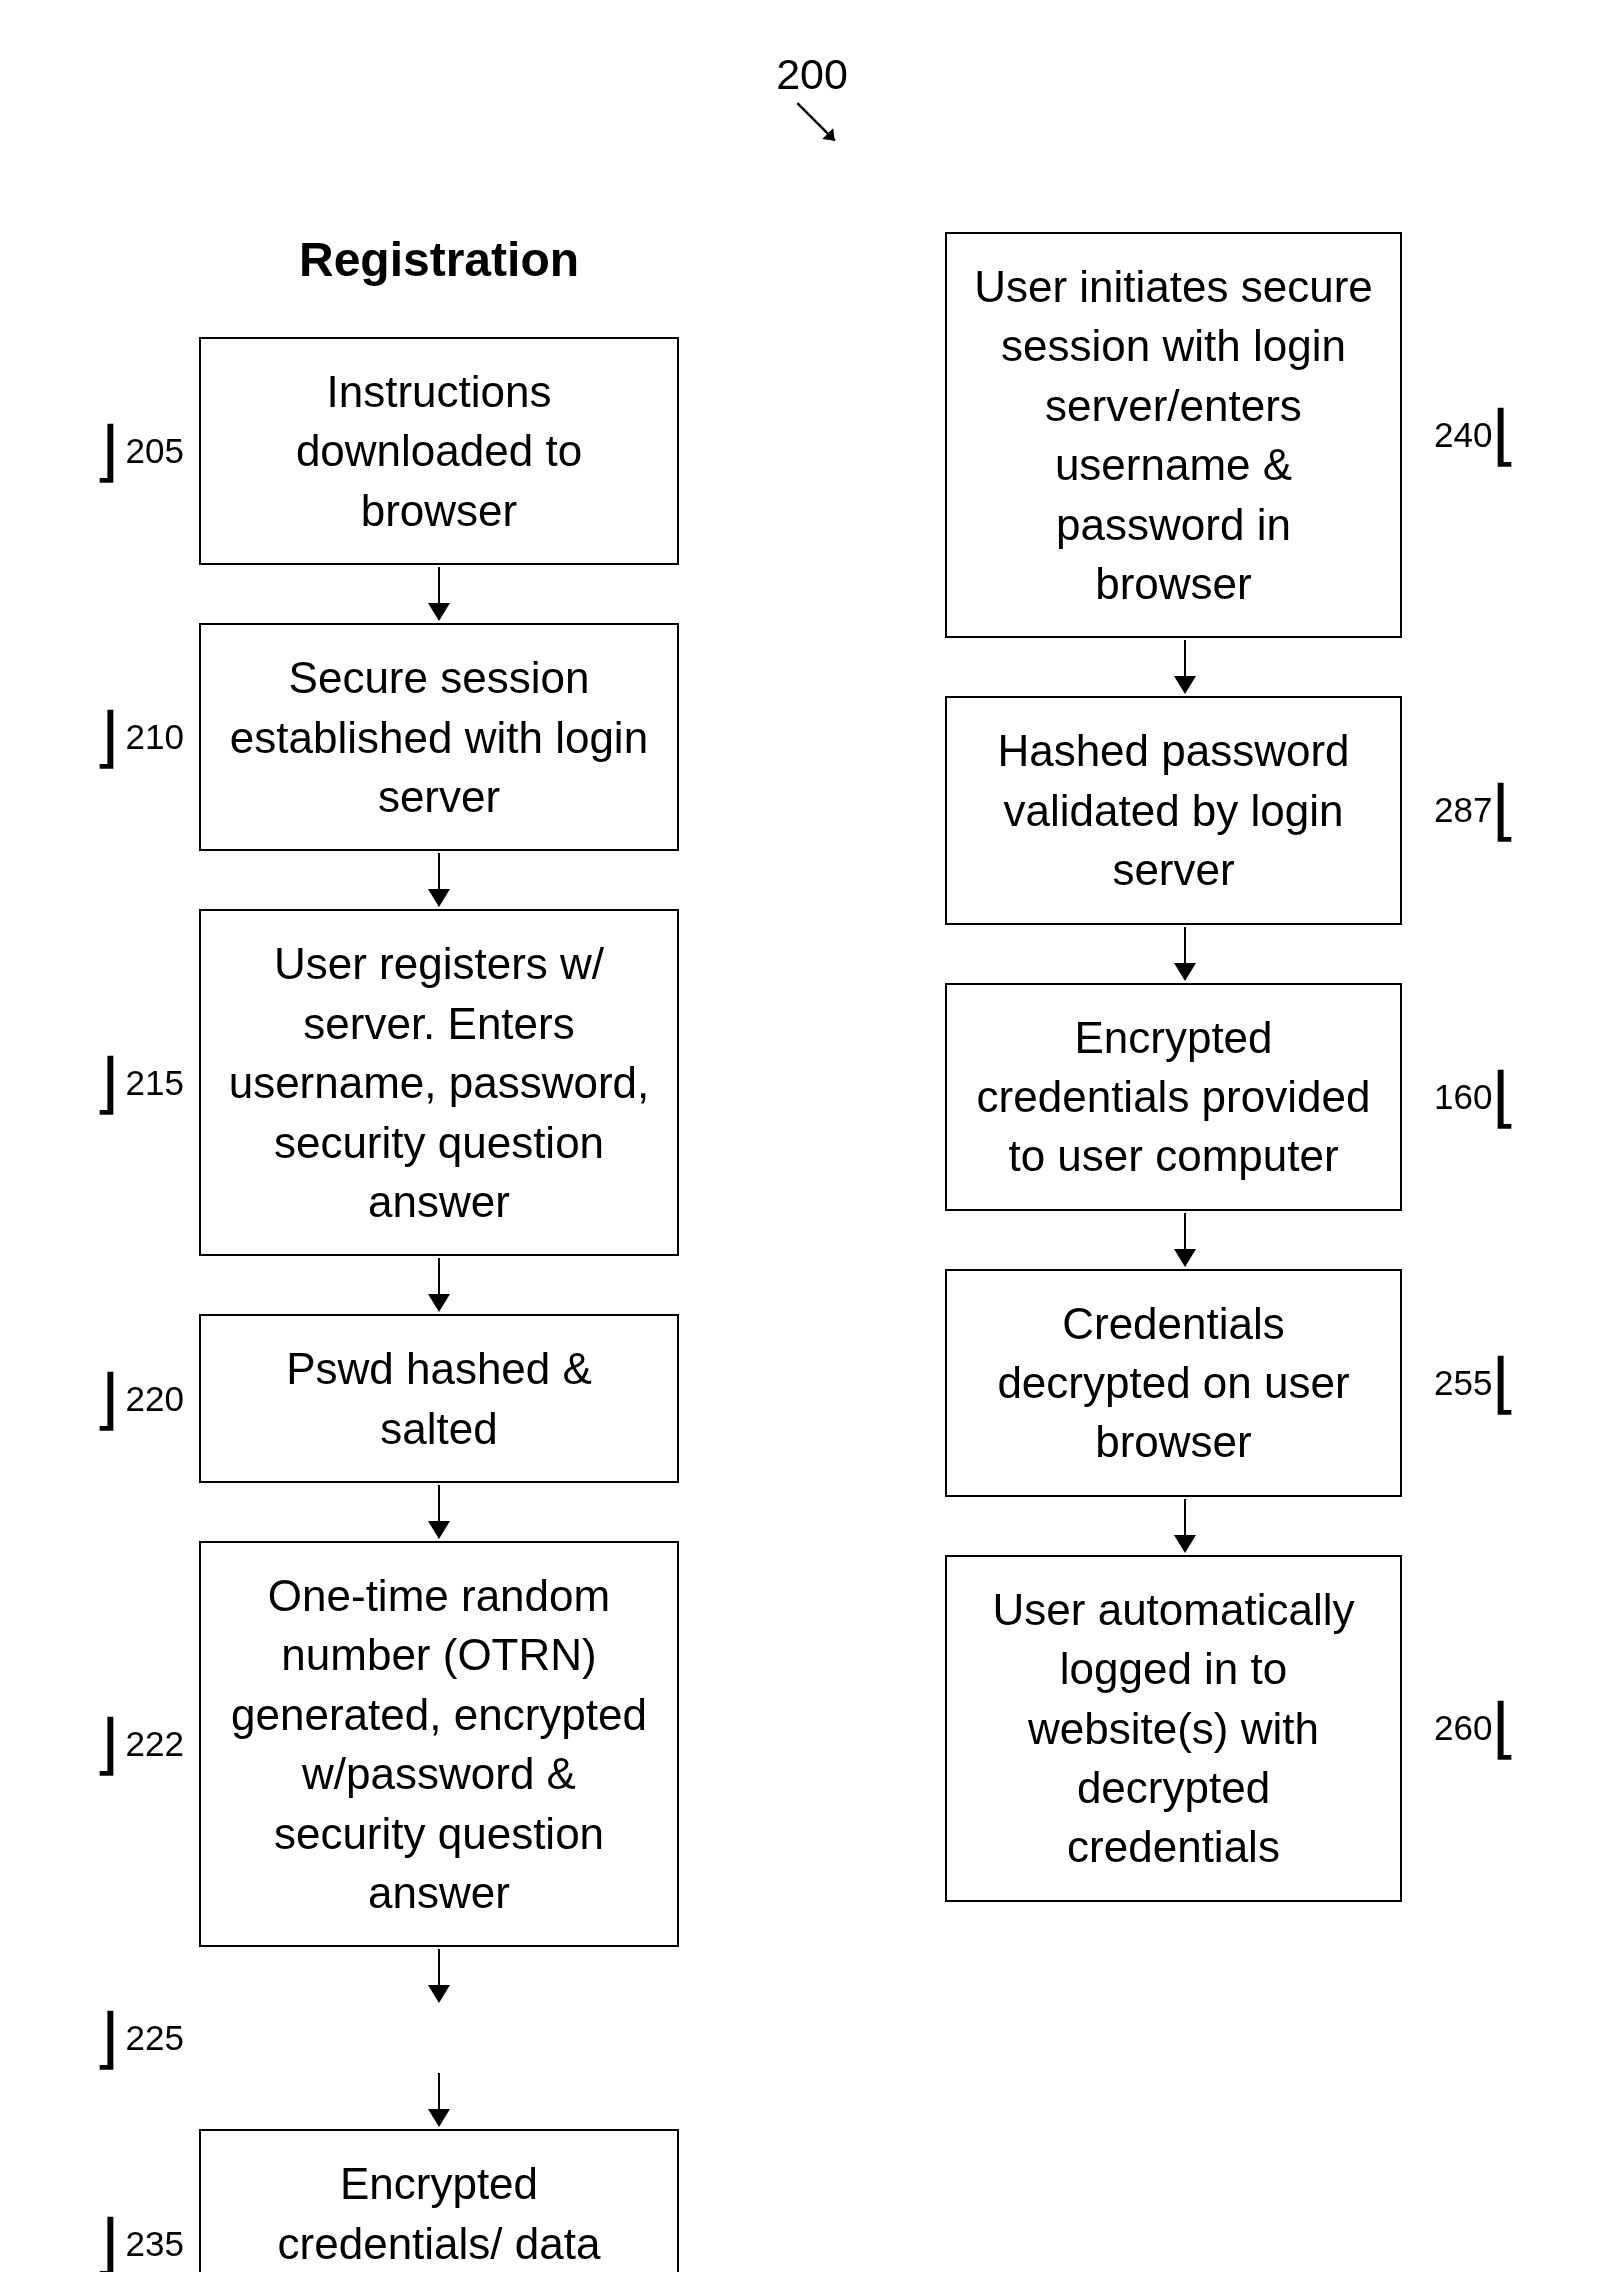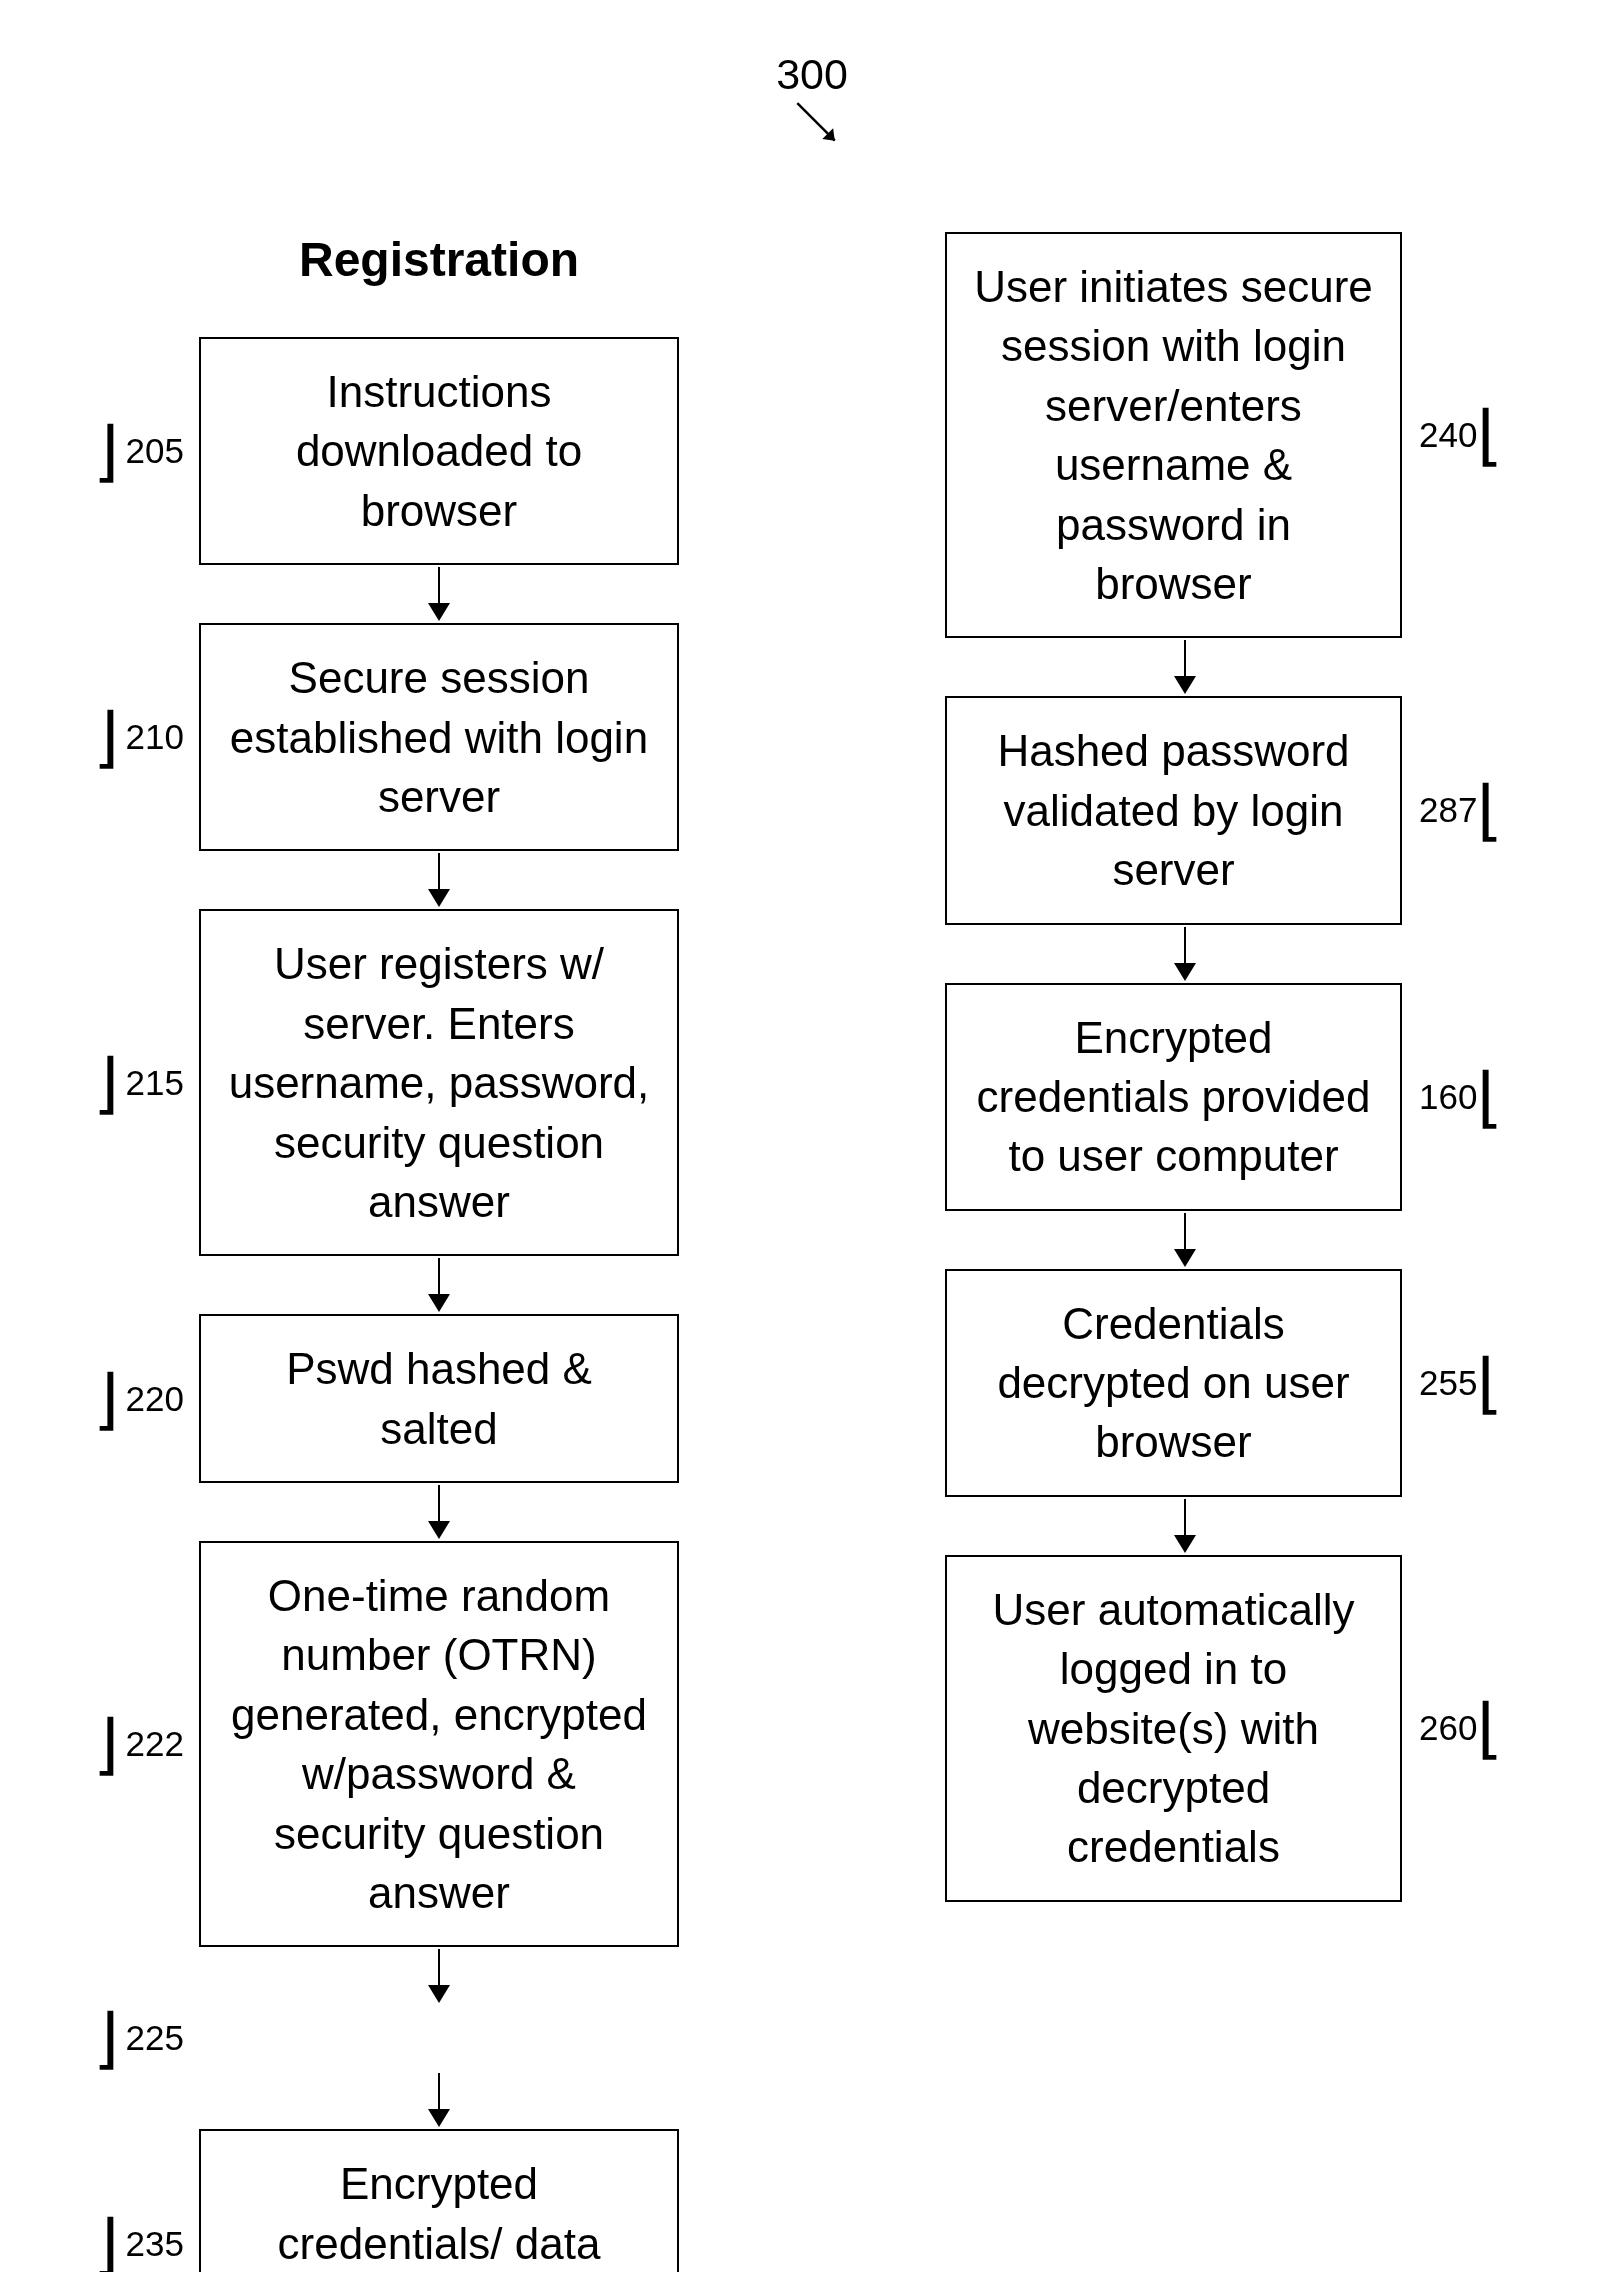--- a/index.html
+++ b/index.html
@@ -103,21 +103,21 @@
       min-height: 108px;
       display: flex;
       align-items: center;
       justify-content: center;
     }
 
     .right-label-area {
       width: 106px;
       font-size: 35px;
       text-align: left;
-      padding-left: 17px;
+      padding-left: 32px;
       display: flex;
       align-items: center;
       justify-content: flex-start;
       position: relative;
     }
 
     .arrow-down-container {
       display: flex;
       justify-content: center;
       align-items: center;
@@ -155,21 +155,21 @@
     .spacer-label {
       width: 83px;
     }
   </style>
 </head>
 <body>
 
 <div class="page-container">
 
   <div class="figure-number-area">
-    <span class="figure-number">300</span>
+    <span class="figure-number">200</span>
     <svg class="arrow-diag" viewBox="0 0 60 60">
       <line x1="5" y1="5" x2="50" y2="50" stroke="#000" stroke-width="3"></line>
       <polygon points="50,50 35,48 48,35" fill="#000"></polygon>
     </svg>
   </div>
 
   <div class="columns-wrapper">
 
     <div class="column">
       <div class="column-title">Registration</div>

